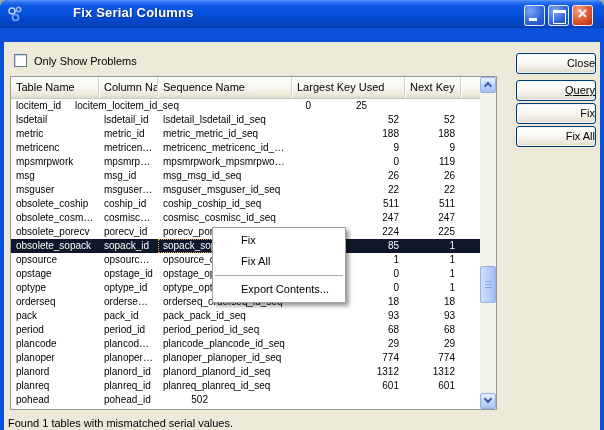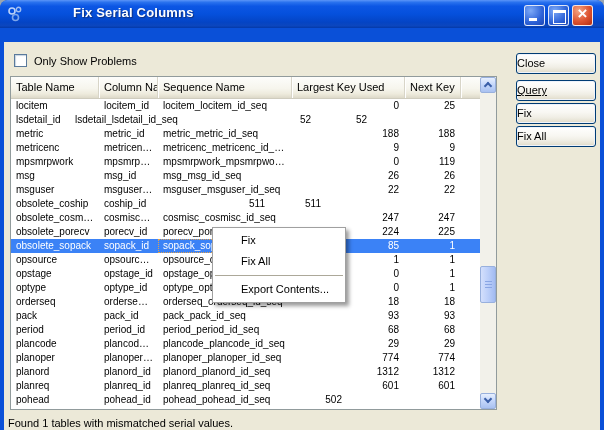--- a/index.html
+++ b/index.html
@@ -34,38 +34,38 @@
     background:linear-gradient(180deg,#fdfdfb 0%,#f6f5ed 55%,#eeebdd 80%,#ddd9c9 100%);
     border-bottom:1px solid #cfccbe;}
   .hcell{padding:4px 5px 0 5px;font-size:11px;color:#000;border-right:1px solid #d8d5c8;box-shadow:1px 0 0 #fff;white-space:nowrap;overflow:hidden;}
   .h-num{text-align:right;padding-right:24px;}
   .w0{width:88px;}.w1{width:59px;}.w2{width:134px;}.w3{width:113px;}.w4{width:56px;}
 
   .tbody{position:absolute;left:0;top:22px;width:469px;height:310px;overflow:hidden;font-size:10px;color:#000;}
   .trow{display:flex;height:14px;line-height:14px;}
   .cell{padding:0 5px;white-space:nowrap;overflow:hidden;text-overflow:ellipsis;}
   .c3,.c4{text-align:right;padding-right:6px;}
-  .trow.selected{background:#3b82f6;color:#fff;}
+  .trow.selected{background:#0f172a;color:#fff;}
   .focus-cell{outline:1px dotted #e3a34b;outline-offset:-1px;}
 
   
   .vscroll{position:absolute;right:0;top:0;width:16px;height:332px;background:#f2f1ea;}
   .sb-btn{position:absolute;left:0;width:16px;height:16px;background:linear-gradient(180deg,#e7effe,#c3d6fa 50%,#a9c1f0);border:1px solid #98b0dd;border-radius:2px;}
   .sb-up{top:0;}
   .sb-down{bottom:0;}
   .chev{position:absolute;left:4px;width:6px;height:6px;border-left:2px solid #3a5fa8;border-top:2px solid #3a5fa8;}
   .sb-up .chev{top:5px;transform:rotate(45deg);}
   .sb-down .chev{top:2px;transform:rotate(225deg);}
   .sb-thumb{position:absolute;left:0;top:189px;width:16px;height:37px;background:linear-gradient(90deg,#d3dffc,#bccff9 50%,#a2bbf1);border:1px solid #98b0dd;border-radius:2px;}
   .sb-grip{position:absolute;left:4px;top:14px;width:7px;height:9px;background:repeating-linear-gradient(180deg,#8aa6e4 0 1px,rgba(0,0,0,0) 1px 3px);}
 
   
   .xp-btn{position:absolute;left:512px;width:80px;height:21px;border:1px solid #003c74;border-radius:3px;
     background:linear-gradient(180deg,#ffffff 0%,#f8f7f2 45%,#f0eee5 70%,#e6e2d3 90%,#d8d4c2 100%);
-    font-size:11px;color:#000;text-align:left;line-height:19px;box-shadow:inset 0 0 0 1px #eef3fb;}
+    font-size:11px;color:#000;text-align:right;line-height:19px;box-shadow:inset 0 0 0 1px #eef3fb;}
   .btn-pos-0{top:11px;}.btn-pos-1{top:38px;text-decoration:underline;}.btn-pos-2{top:61px;}.btn-pos-3{top:84px;}
 
   
   .status{position:absolute;left:4px;top:375px;font-size:11px;color:#000;white-space:nowrap;}
 
   
   .context-menu{position:absolute;left:208px;top:185px;width:134px;background:#fff;border:1px solid #a0a0a0;
     box-shadow:3px 3px 4px rgba(0,0,0,.40);padding:2px 0;z-index:10;}
   .menu-item{height:21px;line-height:21px;padding-left:28px;font-size:11px;color:#000;white-space:nowrap;}
   .menu-sep{height:1px;background:#aca899;margin:3px 2px;}
@@ -100,27 +100,27 @@
       <div class="header">
         <div class="hcell w0">Table Name</div>
         <div class="hcell w1">Column Name</div>
         <div class="hcell w2">Sequence Name</div>
         <div class="hcell w3 h-num">Largest Key Used</div>
         <div class="hcell w4 h-num">Next Key</div>
       </div>
 
       <div class="tbody">
           <div class="trow">
-            <div class="cell c0 w0">locitem</div>
             <div class="cell c1 w1">locitem_id</div>
             <div class="cell c2 w2">locitem_locitem_id_seq</div>
             <div class="cell c3 w3">0</div>
             <div class="cell c4 w4">25</div>
           </div>
           <div class="trow">
+            <div class="cell c0 w0">lsdetail</div>
             <div class="cell c1 w1">lsdetail_id</div>
             <div class="cell c2 w2">lsdetail_lsdetail_id_seq</div>
             <div class="cell c3 w3">52</div>
             <div class="cell c4 w4">52</div>
           </div>
           <div class="trow">
             <div class="cell c0 w0">metric</div>
             <div class="cell c1 w1">metric_id</div>
             <div class="cell c2 w2">metric_metric_id_seq</div>
             <div class="cell c3 w3">188</div>
@@ -150,20 +150,21 @@
           <div class="trow">
             <div class="cell c0 w0">msguser</div>
             <div class="cell c1 w1">msguser_id</div>
             <div class="cell c2 w2">msguser_msguser_id_seq</div>
             <div class="cell c3 w3">22</div>
             <div class="cell c4 w4">22</div>
           </div>
           <div class="trow">
             <div class="cell c0 w0">obsolete_coship</div>
             <div class="cell c1 w1">coship_id</div>
+            <div class="cell c2 w2">coship_coship_id_seq</div>
             <div class="cell c3 w3">511</div>
             <div class="cell c4 w4">511</div>
           </div>
           <div class="trow">
             <div class="cell c0 w0">obsolete_cosmisc</div>
             <div class="cell c1 w1">cosmisc_id</div>
             <div class="cell c2 w2">cosmisc_cosmisc_id_seq</div>
             <div class="cell c3 w3">247</div>
             <div class="cell c4 w4">247</div>
           </div>
@@ -247,21 +248,20 @@
           <div class="trow">
             <div class="cell c0 w0">planreq</div>
             <div class="cell c1 w1">planreq_id</div>
             <div class="cell c2 w2">planreq_planreq_id_seq</div>
             <div class="cell c3 w3">601</div>
             <div class="cell c4 w4">601</div>
           </div>
           <div class="trow">
             <div class="cell c0 w0">pohead</div>
             <div class="cell c1 w1">pohead_id</div>
-            <div class="cell c2 w2">pohead_pohead_id_seq</div>
             <div class="cell c4 w4">502</div>
           </div>
         </div>
 
       <div class="vscroll">
         <span class="sb-btn sb-up">
             <span class="chev"></span>
           </span>
         <span class="sb-thumb">
             <span class="sb-grip"></span>

